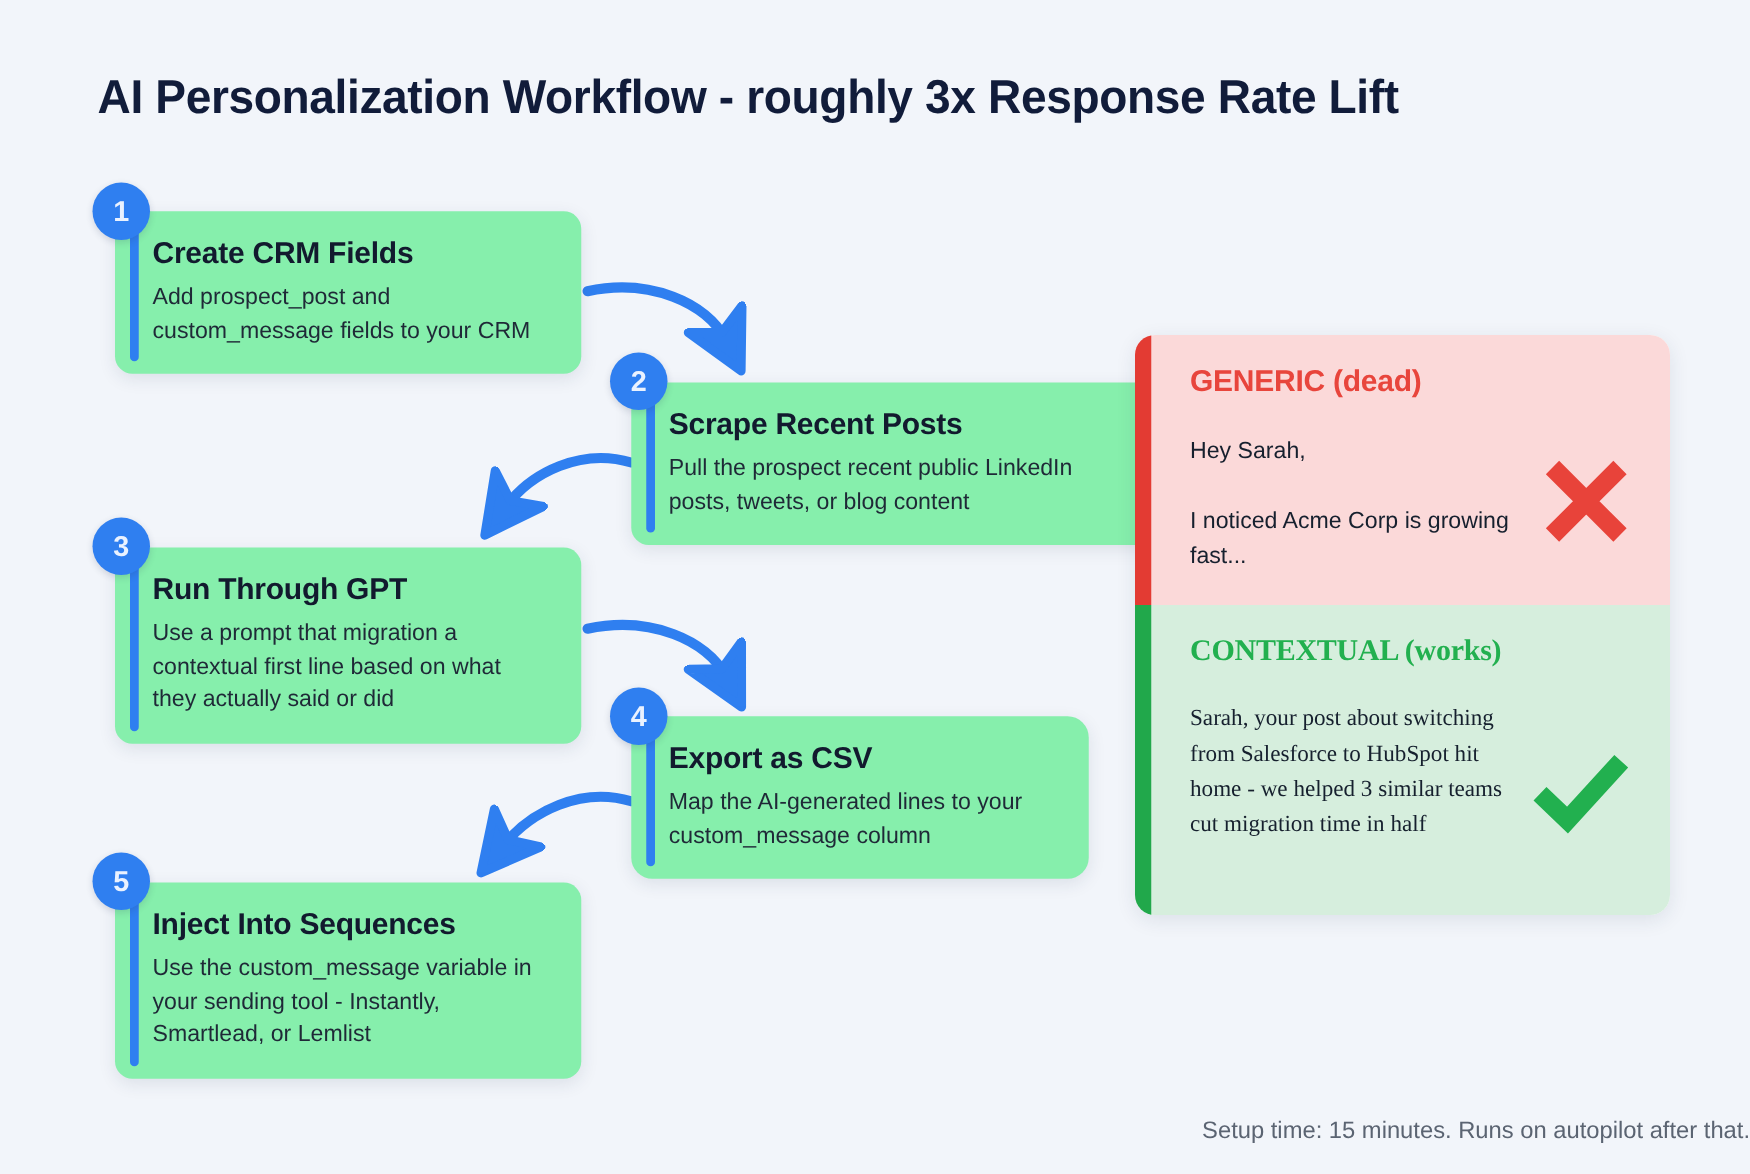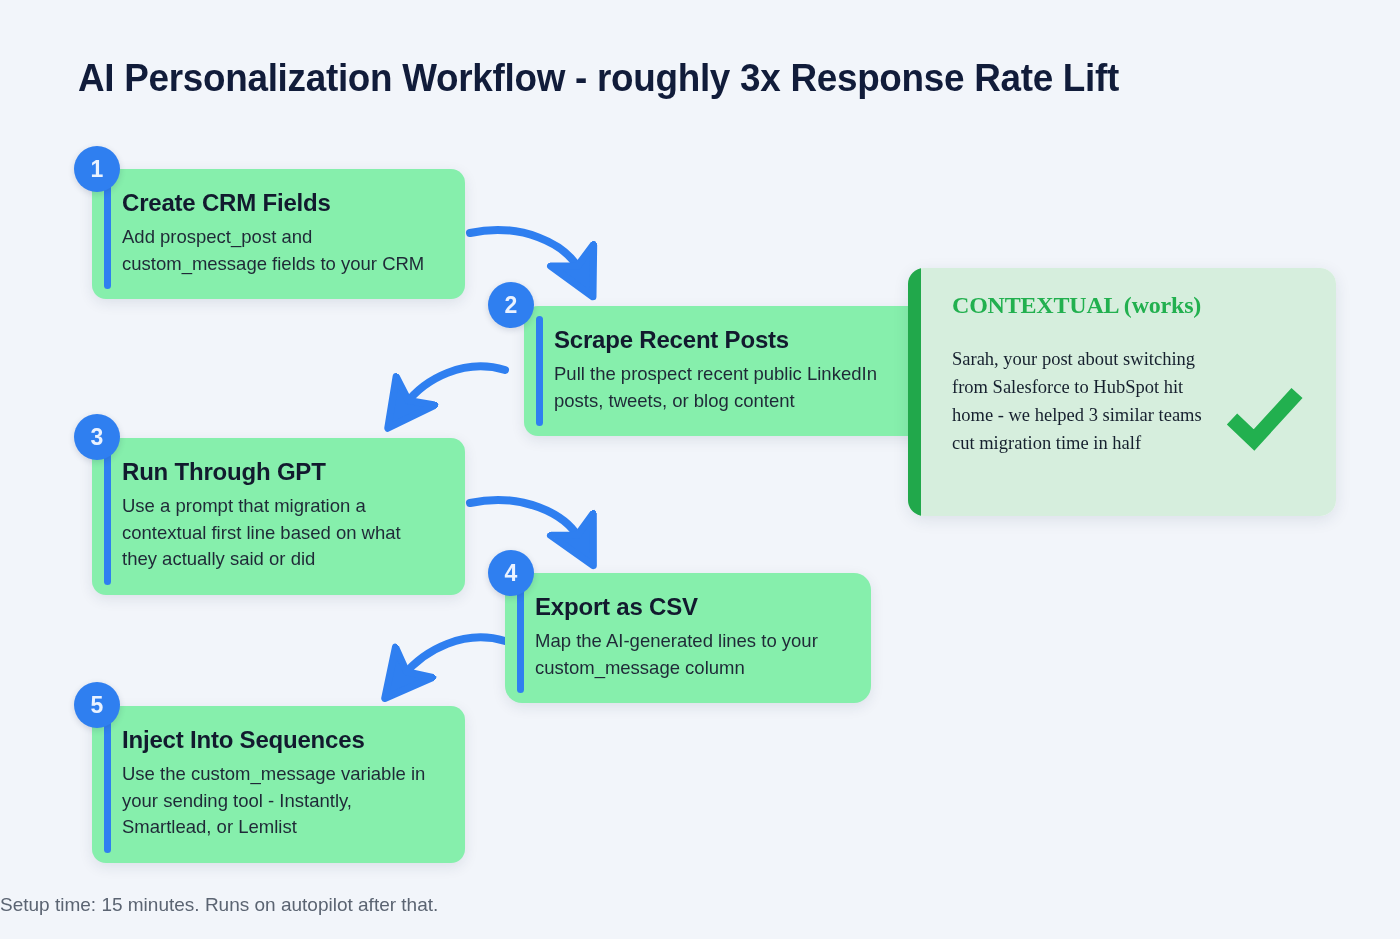--- a/index.html
+++ b/index.html
@@ -73,21 +73,21 @@
   .step-desc {
     font-size: 18.5px;
     line-height: 1.44;
     color: #1f2937;
   }
 
   
   #step-1 { left: 92px;  top: 169px; width: 373px; }
   #badge-1{ left: 74px;  top: 146px; }
 
-  #step-2 { left: 524px; top: 306px; width: 427px; }
+  #step-2 { left: 505px; top: 306px; width: 427px; }
   #badge-2{ left: 488px; top: 282px; }
 
   #step-3 { left: 92px;  top: 438px; width: 373px; }
   #badge-3{ left: 74px;  top: 414px; }
 
   #step-4 { left: 505px; top: 573px; width: 366px; border-radius: 17px; }
   #badge-4{ left: 488px; top: 550px; }
 
   #step-5 { left: 92px;  top: 706px; width: 373px; }
   #badge-5{ left: 74px;  top: 682px; }
@@ -149,21 +149,21 @@
   }
   #cross-icon { top: 96px; }
   #check-icon { top: 112px; }
 
   
   #footer-note {
     position: absolute;
     left: 0;
     top: 894px;
     width: 1400px;
-    text-align: left;
+    text-align: right;
     font-size: 19px;
     color: #5b6472;
   }
 </style>
 </head>
 <body>
 
 <div class="page-title">AI Personalization Workflow - roughly 3x Response Rate Lift</div>
 
 <svg class="arrows" viewBox="0 0 1400 939" xmlns="http://www.w3.org/2000/svg">
@@ -212,20 +212,30 @@
 
 <div class="step-badge" id="badge-5">5</div>
 <div class="step-card" id="step-5">
   <div class="accent"></div>
   <div class="step-title">Inject Into Sequences</div>
   <div class="step-desc">Use the custom_message variable in your sending tool - Instantly, Smartlead, or Lemlist</div>
 </div>
 
 <div id="comparison-panel">
 
+  <div class="cmp-section cmp-bad">
+    <div class="side-bar"></div>
+    <div class="cmp-heading">GENERIC (dead)</div>
+    <div class="cmp-body">Hey Sarah,
+
+I noticed Acme Corp is growing fast...</div>
+    <svg class="cmp-mark" id="cross-icon" width="74" height="74" viewBox="0 0 74 74" xmlns="http://www.w3.org/2000/svg">
+      <path d="M10,10 L64,64 M64,10 L10,64" stroke="#e8433a" stroke-width="15" stroke-linecap="butt"></path>
+    </svg>
+  </div>
 
   <div class="cmp-section cmp-good">
     <div class="side-bar"></div>
     <div class="cmp-heading">CONTEXTUAL (works)</div>
     <div class="cmp-body">Sarah, your post about switching from Salesforce to HubSpot hit home - we helped 3 similar teams cut migration time in half</div>
     <svg class="cmp-mark" id="check-icon" width="82" height="74" viewBox="0 0 82 74" xmlns="http://www.w3.org/2000/svg">
       <path d="M8,39 L30,60 L73,13" fill="none" stroke="#22b04f" stroke-width="15" stroke-linecap="butt" stroke-linejoin="miter"></path>
     </svg>
   </div>
 

